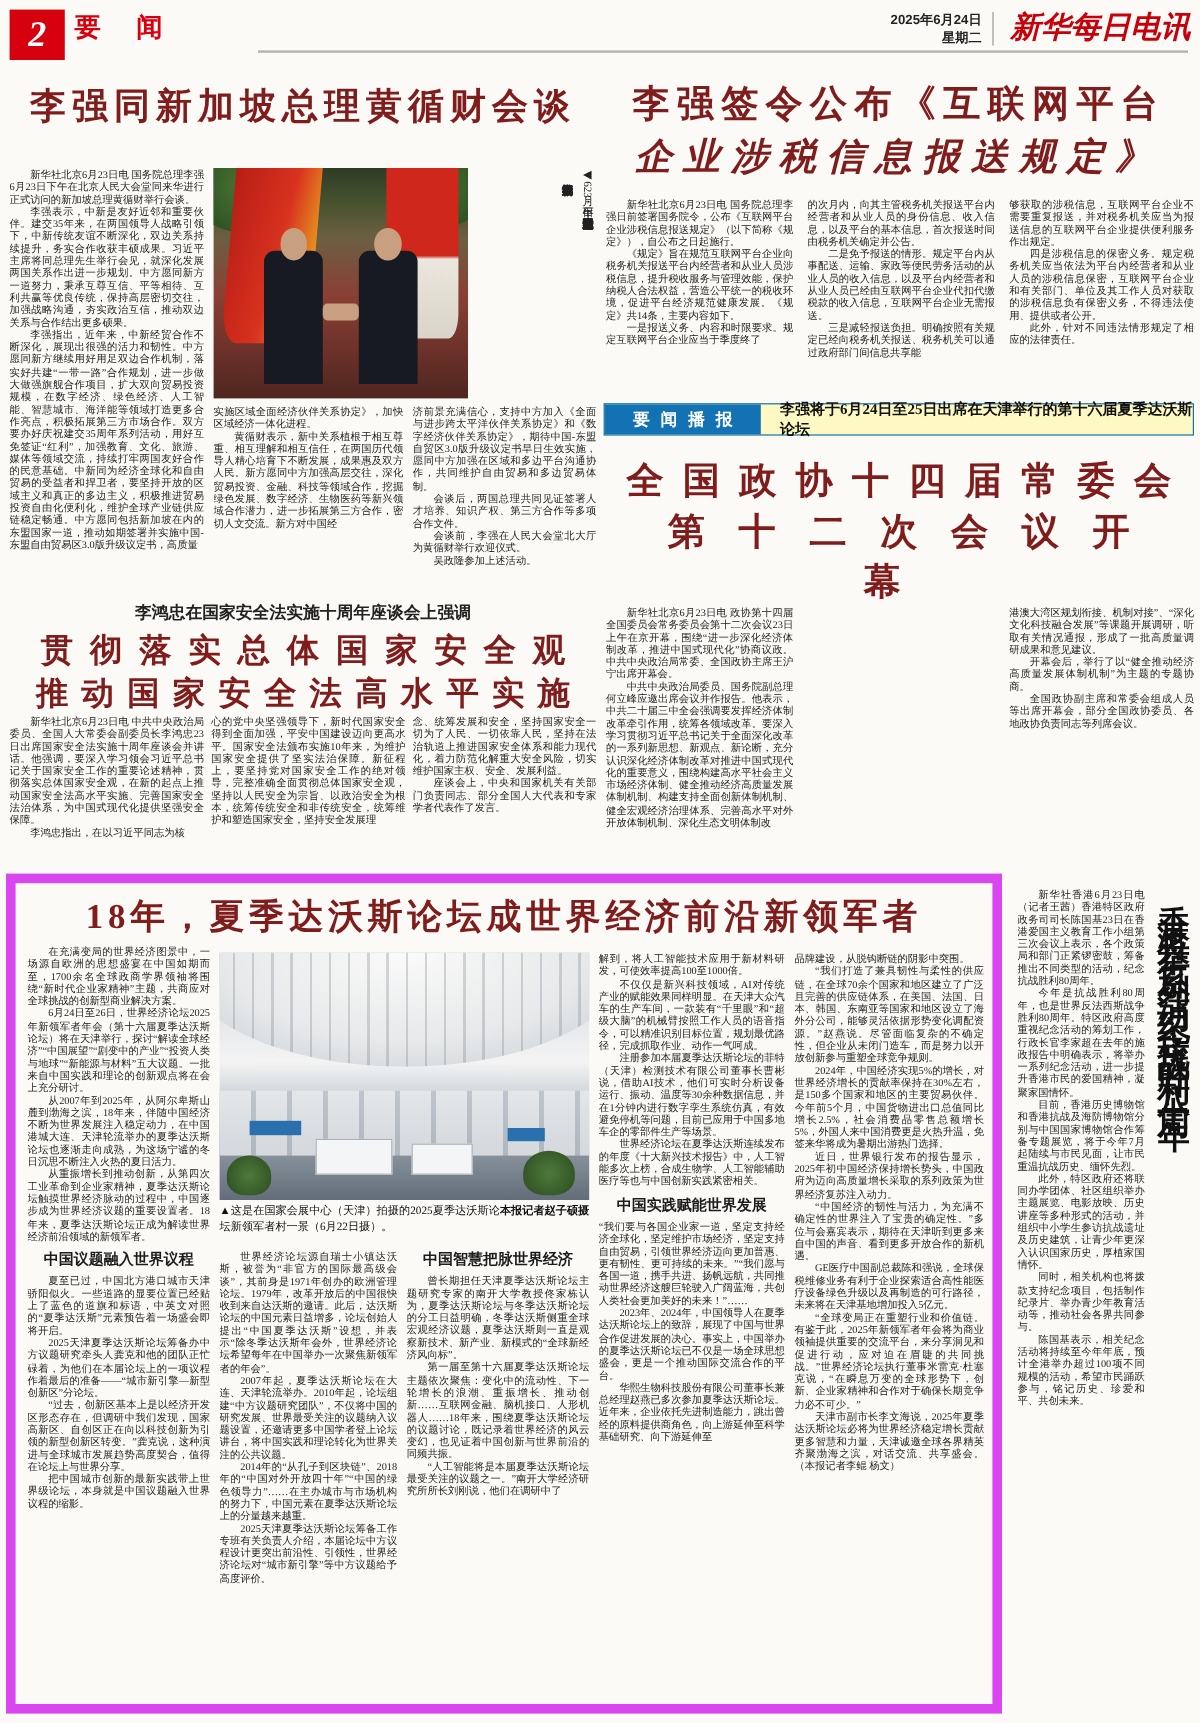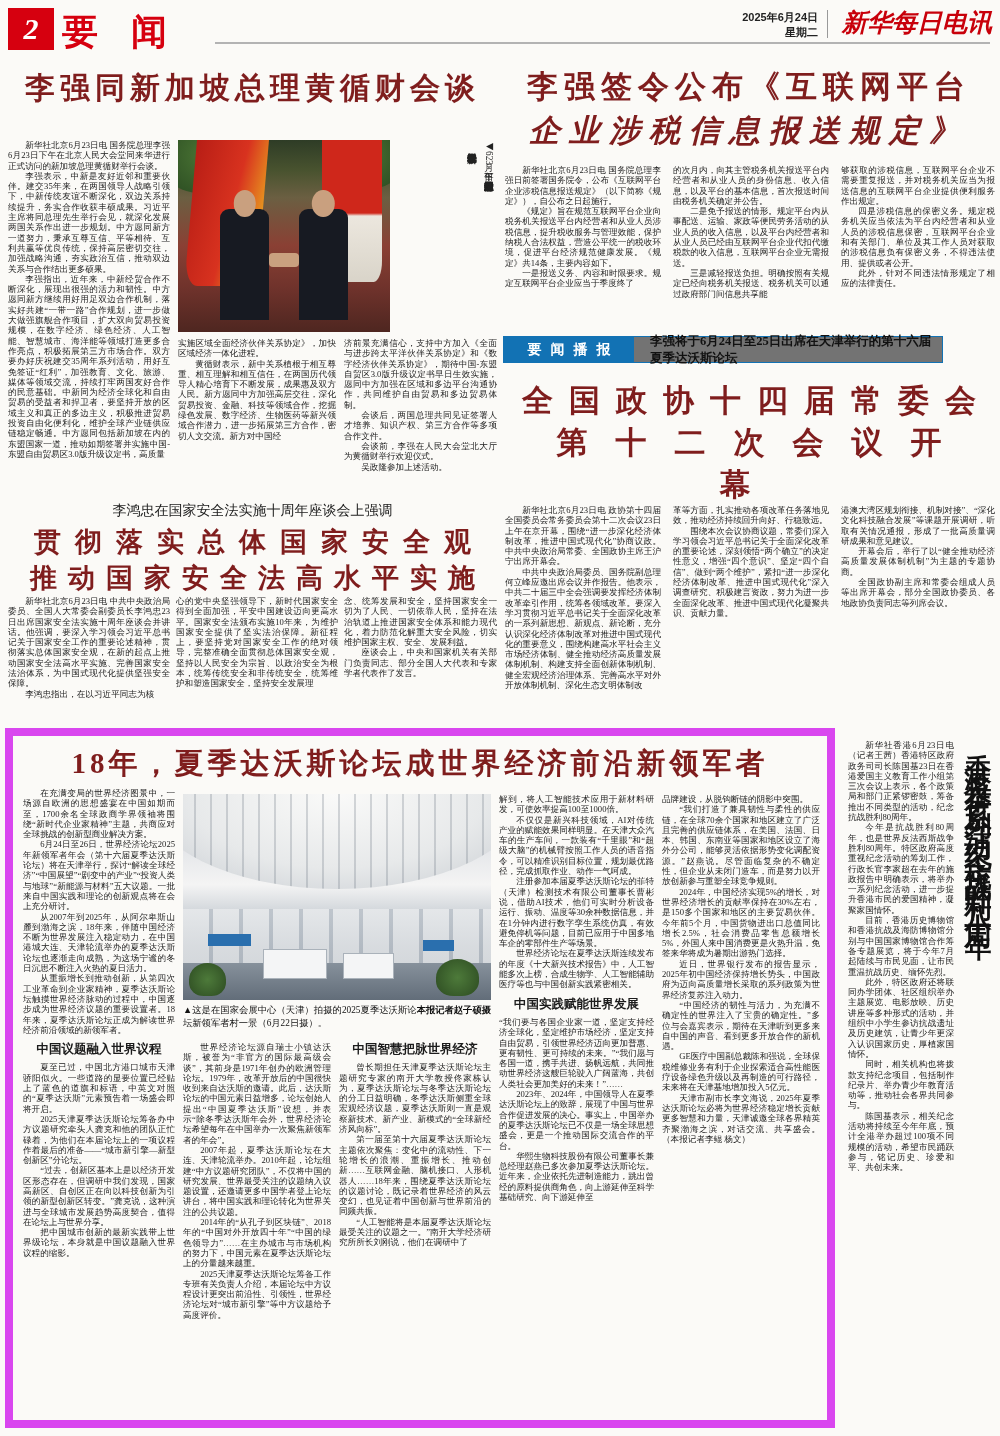--- a/index.html
+++ b/index.html
@@ -1,53 +1,53 @@
 <!DOCTYPE html>
 <html><head>
 <meta charset="utf-8">
 <style>
   html,body{margin:0;padding:0;background:#e9e7e2;}
   .page{position:relative;width:1000px;height:1436px;margin:0 auto;background:#fbfaf7;
         font-family:"Liberation Serif","DejaVu Serif",serif;color:#1c1c1c;overflow:hidden;}
   
   .pagenum{position:absolute;left:8px;top:8px;width:46px;height:42px;background:#d6000f;color:#fff;
            font-size:30px;font-weight:bold;font-style:italic;display:flex;align-items:center;justify-content:center;}
-  .section-title{position:absolute;left:62px;top:8px;color:#d6000f;font-size:36px;font-weight:bold;letter-spacing:12px;}
+  .section-title{position:absolute;left:62px;top:8px;color:#d6000f;font-size:22px;font-weight:bold;letter-spacing:12px;}
   .header-rule{position:absolute;left:215px;right:10px;top:42px;border-top:2px solid #b3b3b3;}
   .dateblock{position:absolute;right:182px;top:10px;text-align:right;font-size:11px;font-weight:bold;line-height:1.35;
              font-family:"Liberation Sans",sans-serif;color:#222;}
   .header-vline{position:absolute;right:172px;top:10px;height:28px;border-left:1px solid #999;}
   .masthead{position:absolute;right:8px;top:6px;color:#c8000a;font-size:25px;font-weight:bold;font-style:italic;white-space:nowrap;}
   
   .hl{position:absolute;text-align:center;font-weight:bold;color:#7f1d1d;}
   .col{position:absolute;font-size:8.6px;line-height:10.3px;text-align:justify;overflow:hidden;}
   .col p{margin:0;text-indent:2em;}
   .cont p:first-child{text-indent:0;}
   .subhead{font-family:"Liberation Sans","DejaVu Sans",sans-serif;font-weight:bold;font-size:12.5px;
            text-align:center;margin:9px 0 8px 0;text-indent:0;}
   .kicker{position:absolute;text-align:center;font-family:"Liberation Sans","DejaVu Sans",sans-serif;
-          font-weight:normal;font-size:14px;color:#222;}
+          font-weight:bold;font-size:14px;color:#222;}
   
   .photo1{position:absolute;left:178px;top:140px;width:212px;height:192px;overflow:hidden;
           background:linear-gradient(180deg,#2e3c26 0%,#49532f 16%,#6b5f42 30%,#8a4034 55%,#6e322b 78%,#4e2620 100%);}
   .flag-l{position:absolute;left:6%;top:-4%;width:34%;height:80%;transform:skewX(-5deg);border-radius:0 0 30% 18%;
           background:linear-gradient(100deg,#b71d15 0%,#d8321f 55%,#e9a41f 92%);}
   .flag-r{position:absolute;right:4%;top:-4%;width:28%;height:78%;border-radius:0 0 14% 26%;
           background:linear-gradient(180deg,#cf271b 0%,#cf271b 54%,#ece7de 56%,#d9d4c9 100%);}
   .green-blob{position:absolute;border-radius:50%;background:radial-gradient(circle,#4a7434 0%,#2f5124 70%,rgba(47,81,36,0) 100%);}
   .person{position:absolute;bottom:6%;width:23%;height:58%;background:#171a22;border-radius:9px 9px 0 0;}
   .person .head{position:absolute;left:50%;top:-17%;transform:translateX(-50%);width:46%;height:24%;
                 border-radius:50%;background:#c9a07f;}
   .shake{position:absolute;left:43%;bottom:34%;width:14%;height:7%;background:#c9a07f;border-radius:4px;}
   .vcap{position:absolute;left:394px;top:140px;width:103px;height:192px;writing-mode:vertical-rl;
         font-size:9.3px;line-height:17px;text-align:justify;color:#222;}
   .vcap b{display:block;margin-top:6px;}
   
-  .brief{position:absolute;left:503px;top:336px;width:440px;height:27px;border:1px solid #1272b4;
-         display:flex;align-items:stretch;background:#737373;box-sizing:border-box;}
+  .brief{position:absolute;left:503px;top:336px;width:492px;height:27px;border:1px solid #1272b4;
+         display:flex;align-items:stretch;background:#fef9c3;box-sizing:border-box;}
   .brief-label{width:130px;background:#1272b4;color:#fff;display:flex;align-items:center;justify-content:center;
                font-family:"Liberation Sans",sans-serif;font-weight:bold;font-size:14px;letter-spacing:9px;text-indent:9px;}
   .brief-text{flex:1;display:flex;align-items:center;padding-left:16px;font-size:12.5px;font-weight:bold;color:#111;}
   
   .davos{position:absolute;left:5px;top:728px;width:830px;height:700px;border:8px solid #d946ef;box-sizing:border-box;}
   .davos .hl{left:0;right:0;top:8px;font-size:29px;letter-spacing:4px;}
   .photo2{position:absolute;left:170px;top:58px;width:308px;height:206px;overflow:hidden;
           background:linear-gradient(180deg,#aab1ba 0%,#e4e6e9 26%,#f4f4f4 44%,#cfd4d9 58%,#97a1ab 74%,#626d79 100%);}
   .ceiling{position:absolute;left:-12%;top:-46%;width:124%;height:92%;border-radius:50%;
            background:repeating-linear-gradient(90deg,rgba(110,120,132,.28) 0 2px,rgba(0,0,0,0) 2px 16px),
@@ -135,24 +135,20 @@
     <div class="brief-label">要闻播报</div>
     <div class="brief-text">李强将于6月24日至25日出席在天津举行的第十六届夏季达沃斯论坛</div>
   </div>
 
   <div class="hl" style="left:503px;top:380px;width:492px;font-size:31px;letter-spacing:16px;text-indent:16px;">全国政协十四届常委会</div>
   <div class="hl" style="left:503px;top:422px;width:492px;font-size:31px;letter-spacing:28px;text-indent:28px;">第十二次会议开幕</div>
   <div class="col" style="left:505px;top:505px;width:156px;height:216px;">
       <p>新华社北京6月23日电 政协第十四届全国委员会常务委员会第十二次会议23日上午在京开幕，围绕“进一步深化经济体制改革，推进中国式现代化”协商议政。中共中央政治局常委、全国政协主席王沪宁出席开幕会。</p>
       <p>中共中央政治局委员、国务院副总理何立峰应邀出席会议并作报告。他表示，中共二十届三中全会强调要发挥经济体制改革牵引作用，统筹各领域改革。要深入学习贯彻习近平总书记关于全面深化改革的一系列新思想、新观点、新论断，充分认识深化经济体制改革对推进中国式现代化的重要意义，围绕构建高水平社会主义市场经济体制、健全推动经济高质量发展体制机制、构建支持全面创新体制机制、健全宏观经济治理体系、完善高水平对外开放体制机制、深化生态文明体制改</p>
     </div>
-  <div class="col cont" style="left:673px;top:505px;width:156px;height:216px;">
-      <p>革等方面，扎实推动各项改革任务落地见效，推动经济持续回升向好、行稳致远。</p>
-      <p>围绕本次会议协商议题，常委们深入学习领会习近平总书记关于全面深化改革的重要论述，深刻领悟“两个确立”的决定性意义，增强“四个意识”、坚定“四个自信”、做到“两个维护”，紧扣“进一步深化经济体制改革、推进中国式现代化”深入调查研究、积极建言资政，努力为进一步全面深化改革、推进中国式现代化凝聚共识、贡献力量。</p>
-    </div>
   <div class="col cont" style="left:841px;top:505px;width:154px;height:216px;">
       <p>港澳大湾区规划衔接、机制对接”、“深化文化科技融合发展”等课题开展调研，听取有关情况通报，形成了一批高质量调研成果和意见建议。</p>
       <p>开幕会后，举行了以“健全推动经济高质量发展体制机制”为主题的专题协商。</p>
       <p>全国政协副主席和常委会组成人员等出席开幕会，部分全国政协委员、各地政协负责同志等列席会议。</p>
     </div>
 
   <div class="kicker" style="left:8px;top:502px;width:489px;">李鸿忠在国家安全法实施十周年座谈会上强调</div>
   <div class="hl" style="left:8px;top:524px;width:489px;font-size:27px;letter-spacing:14px;text-indent:14px;">贯彻落实总体国家安全观</div>
   <div class="hl" style="left:8px;top:560px;width:489px;font-size:27px;letter-spacing:11px;text-indent:11px;">推动国家安全法高水平实施</div>
   <div class="col" style="left:8px;top:596px;width:162px;height:128px;">
@@ -232,20 +228,21 @@
         </div>
     </div>
 
     <div class="col cont" style="left:649px;top:58px;width:158px;height:630px;">
         <p>品牌建设，从脱钩断链的阴影中突围。</p>
         <p>“我们打造了兼具韧性与柔性的供应链，在全球70余个国家和地区建立了广泛且完善的供应链体系，在美国、法国、日本、韩国、东南亚等国家和地区设立了海外分公司，能够灵活依据形势变化调配资源。”赵燕说。尽管面临复杂的不确定性，但企业从未闭门造车，而是努力以开放创新参与重塑全球竞争规则。</p>
         <p>2024年，中国经济实现5%的增长，对世界经济增长的贡献率保持在30%左右，是150多个国家和地区的主要贸易伙伴。今年前5个月，中国货物进出口总值同比增长2.5%，社会消费品零售总额增长5%，外国人来中国消费更是火热升温，免签来华将成为暑期出游热门选择。</p>
         <p>近日，世界银行发布的报告显示，2025年初中国经济保持增长势头，中国政府为迈向高质量增长采取的系列政策为世界经济复苏注入动力。</p>
         <p>“中国经济的韧性与活力，为充满不确定性的世界注入了宝贵的确定性。”多位与会嘉宾表示，期待在天津听到更多来自中国的声音、看到更多开放合作的新机遇。</p>
         <p>GE医疗中国副总裁陈和强说，全球保税维修业务有利于企业探索适合高性能医疗设备绿色升级以及再制造的可行路径，未来将在天津基地增加投入5亿元。</p>
+        <p>“全球变局正在重塑行业和价值链。有鉴于此，2025年新领军者年会将为商业领袖提供重要的交流平台，来分享洞见和促进行动，应对迫在眉睫的共同挑战。”世界经济论坛执行董事米雷克·杜塞克说，“在瞬息万变的全球形势下，创新、企业家精神和合作对于确保长期竞争力必不可少。”</p>
         <p>天津市副市长李文海说，2025年夏季达沃斯论坛必将为世界经济稳定增长贡献更多智慧和力量，天津诚邀全球各界精英齐聚渤海之滨，对话交流、共享盛会。（本报记者李鲲 杨文）</p>
       </div>
   </div>
 
   <div class="hk-col col">
       <p>新华社香港6月23日电（记者王茜）香港特区政府政务司司长陈国基23日在香港爱国主义教育工作小组第三次会议上表示，各个政策局和部门正紧锣密鼓，筹备推出不同类型的活动，纪念抗战胜利80周年。</p>
       <p>今年是抗战胜利80周年，也是世界反法西斯战争胜利80周年。特区政府高度重视纪念活动的筹划工作，行政长官李家超在去年的施政报告中明确表示，将举办一系列纪念活动，进一步提升香港市民的爱国精神，凝聚家国情怀。</p>
       <p>目前，香港历史博物馆和香港抗战及海防博物馆分别与中国国家博物馆合作筹备专题展览，将于今年7月起陆续与市民见面，让市民重温抗战历史、缅怀先烈。</p>
       <p>此外，特区政府还将联同办学团体、社区组织举办主题展览、电影放映、历史讲座等多种形式的活动，并组织中小学生参访抗战遗址及历史建筑，让青少年更深入认识国家历史，厚植家国情怀。</p>
       <p>同时，相关机构也将拨款支持纪念项目，包括制作纪录片、举办青少年教育活动等，推动社会各界共同参与。</p>

